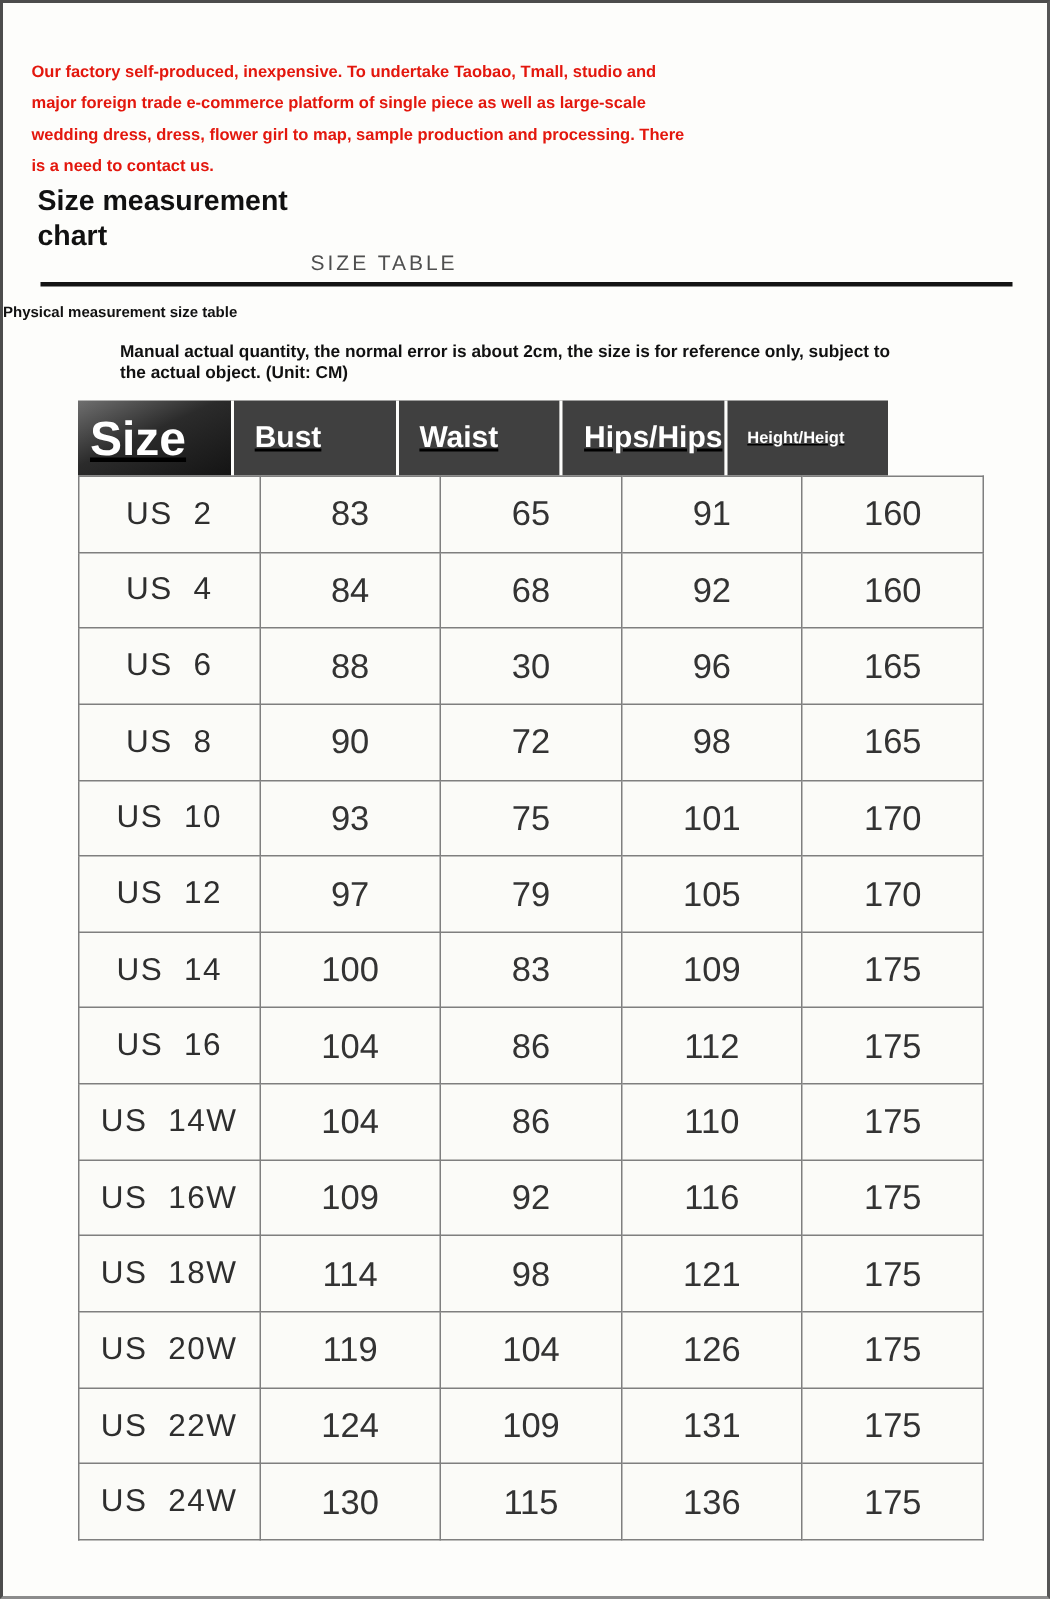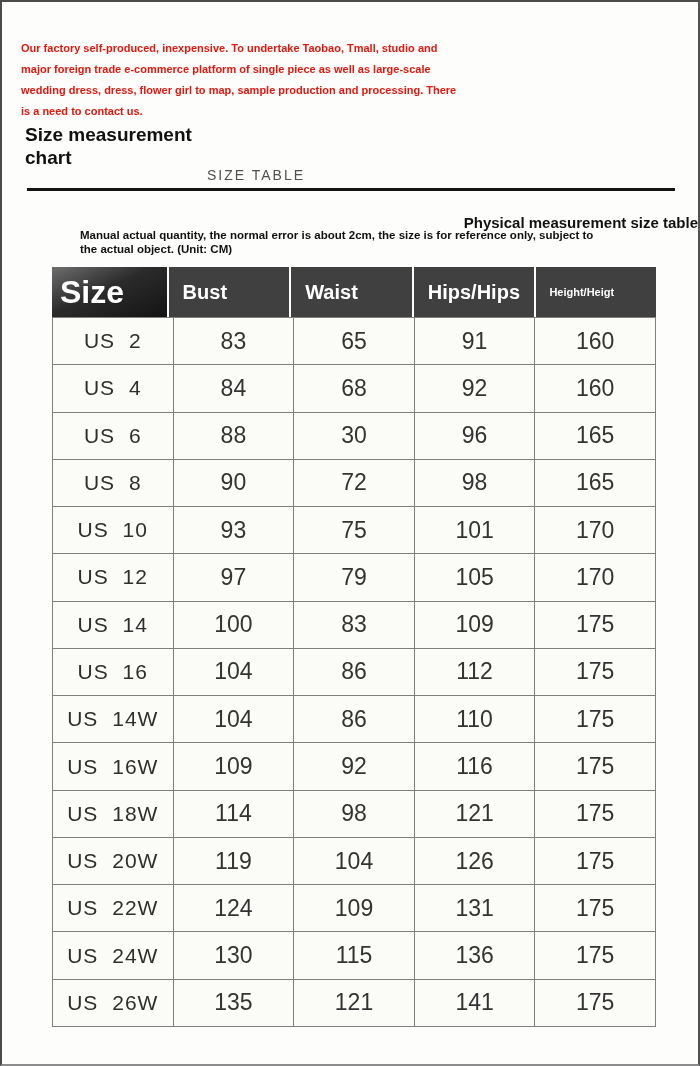--- a/index.html
+++ b/index.html
@@ -57,45 +57,45 @@
     height: 3px;
     background: #141414;
   }
 
   
   .table-heading {
     position: absolute;
     top: 201px;
     left: 0;
     width: 100%;
-    text-align: right;
+    text-align: left;
     color: #111111;
-    font-size: 15px;
-    font-weight: bold;
-    margin-top: 11px;
+    font-size: 10px;
+    font-weight: bold;
   }
   .note {
     position: absolute;
     top: 226px;
     left: 78px;
     color: #111111;
     font-size: 11.5px;
     font-weight: bold;
     line-height: 14px;
     white-space: nowrap;
   }
 
   
   .thead-row {
     position: absolute;
     top: 265px;
     left: 50px;
-    width: 604px;
+    width: 540px;
     height: 50px;
     display: flex;
+    text-decoration: underline;
   }
   .th-cell {
     flex: 1 1 0;
     box-sizing: border-box;
     background: #404040;
     color: #ffffff;
     font-weight: bold;
     display: flex;
     align-items: center;
     overflow: hidden;
@@ -263,23 +263,16 @@
           <td>131</td>
           <td>175</td>
         </tr>
         <tr>
           <td>US 24W</td>
           <td>130</td>
           <td>115</td>
           <td>136</td>
           <td>175</td>
         </tr>
-        <tr>
-          <td>US 26W</td>
-          <td>135</td>
-          <td>121</td>
-          <td>141</td>
-          <td>175</td>
-        </tr>
       </tbody>
   </table>
 
 </div>
 
 </body></html>

